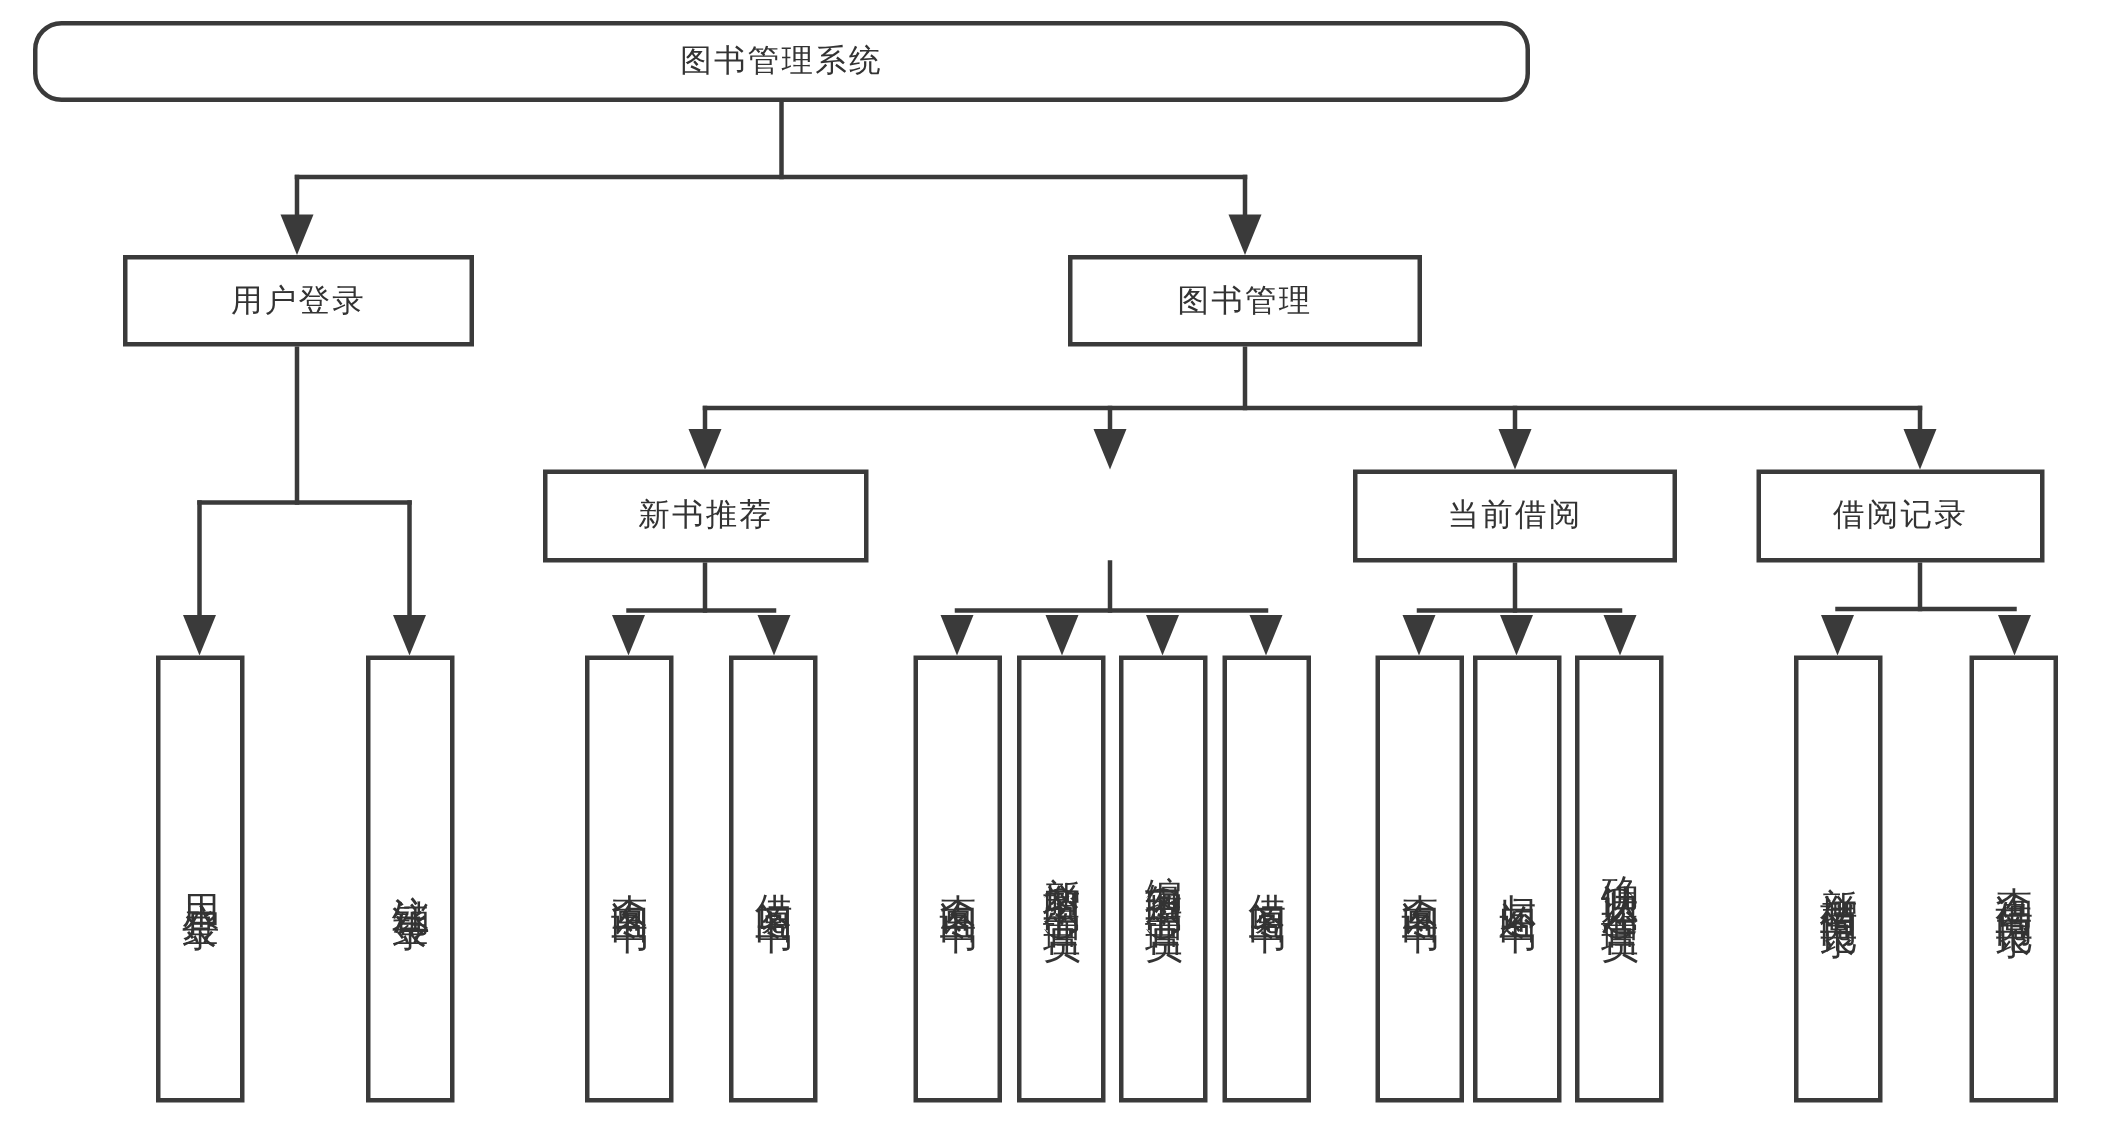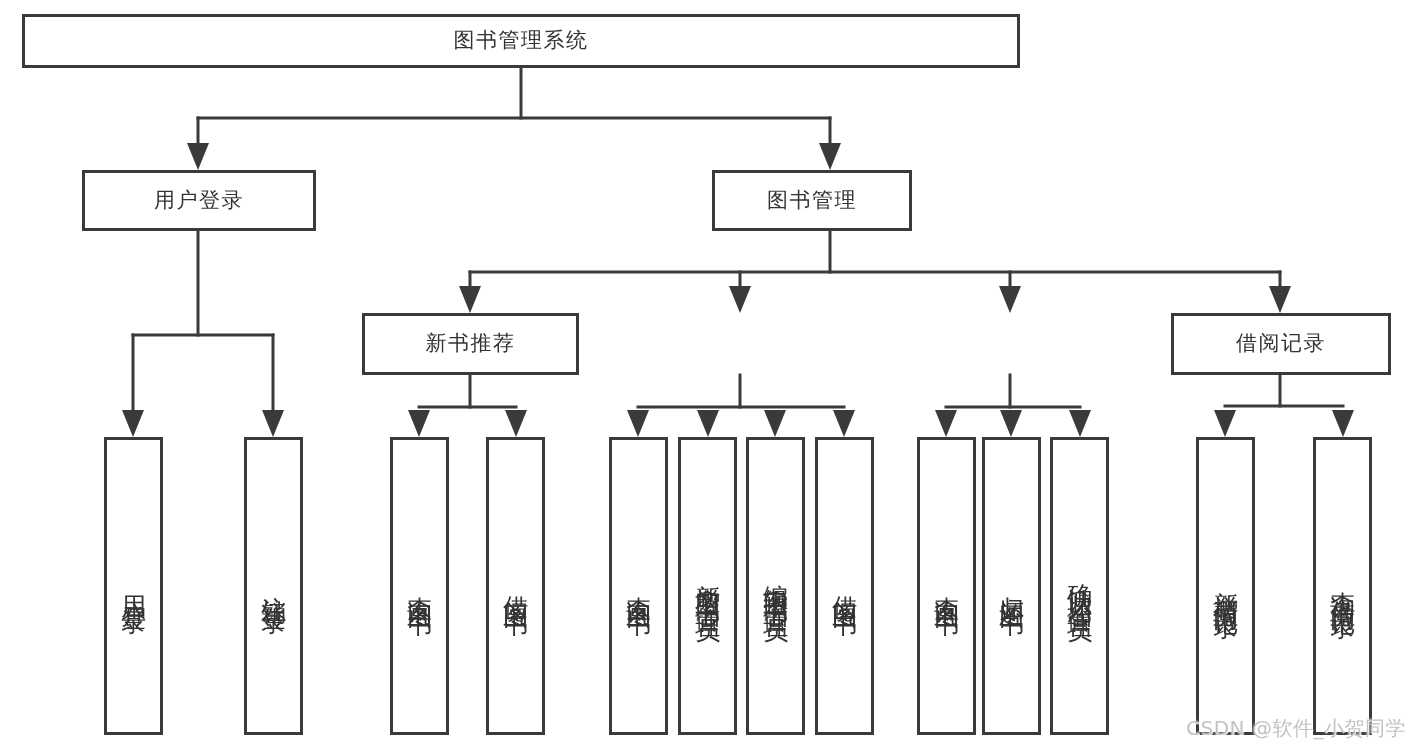--- a/index.html
+++ b/index.html
@@ -104,35 +104,38 @@
       <polygon points="1000,410 1022,410 1011,437" stroke="none"></polygon>
       <polygon points="1069,410 1091,410 1080,437" stroke="none"></polygon>
 
       <line x1="1280" y1="375" x2="1280" y2="406"></line>
       <line x1="1225" y1="406" x2="1343" y2="406"></line>
       <polygon points="1214,410 1236,410 1225,437" stroke="none"></polygon>
       <polygon points="1332,410 1354,410 1343,437" stroke="none"></polygon>
     </g>
   </svg>
 
-  <div class="box hbox" style="left:22px; top:14px; width:998px; height:54px;">
+  <div class="box hbox" style="left:22px; top:14px; width:998px; height:54px;border-radius:19px;">
     <span class="lbl">图书管理系统</span>
   </div>
 
   <div class="box hbox" style="left:82px; top:170px; width:234px; height:61px;">
     <span class="lbl">用户登录</span>
   </div>
-  <div class="box hbox" style="left:712px; top:170px; width:200px; height:61px;">
+  <div class="box hbox" style="left:712px; top:170px; width:236px; height:61px;">
     <span class="lbl">图书管理</span>
   </div>
 
   <div class="box hbox" style="left:362px; top:313px; width:217px; height:62px;text-align:right;">
     <span class="lbl">新书推荐</span>
   </div>
-  <div class="box hbox" style="left:1171px; top:313px; width:220px; height:62px;">
+  <div class="box hbox" style="left:902px; top:313px; width:216px; height:62px;">
+    <span class="lbl">当前借阅</span>
+  </div>
+  <div class="box hbox" style="left:1171px; top:313px; width:192px; height:62px;">
     <span class="lbl">借阅记录</span>
   </div>
 
   <div class="box vbox" style="left:104px; top:437px; width:59px; height:298px;">
     <span class="lbl">用户登录</span>
   </div>
   <div class="box vbox" style="left:244px; top:437px; width:59px; height:298px;">
     <span class="lbl">注销登录</span>
   </div>
 
@@ -166,15 +169,14 @@
     <span class="lbl">确认归还（管理员）</span>
   </div>
 
   <div class="box vbox" style="left:1196px; top:437px; width:59px; height:298px;">
     <span class="lbl">新增借阅记录</span>
   </div>
   <div class="box vbox" style="left:1313px; top:437px; width:59px; height:298px;">
     <span class="lbl">查询借阅记录</span>
   </div>
 
-  <div class="watermark">CSDN @软件_小贺同学</div>
 
 </div>
 
 </body></html>

